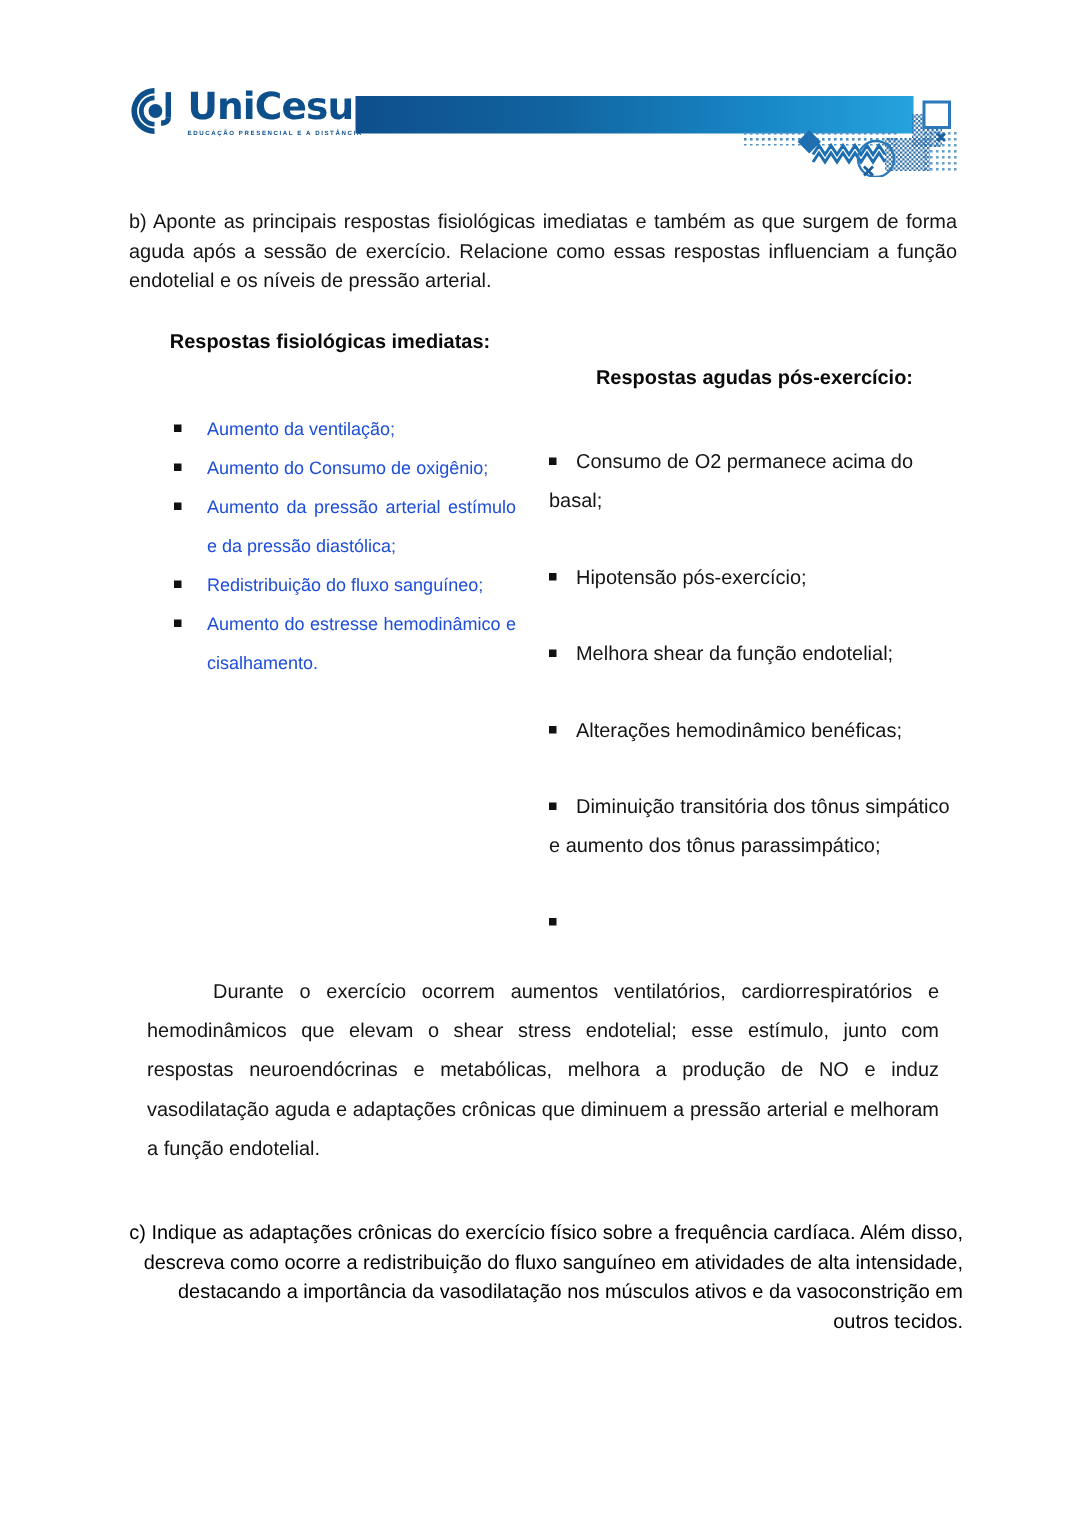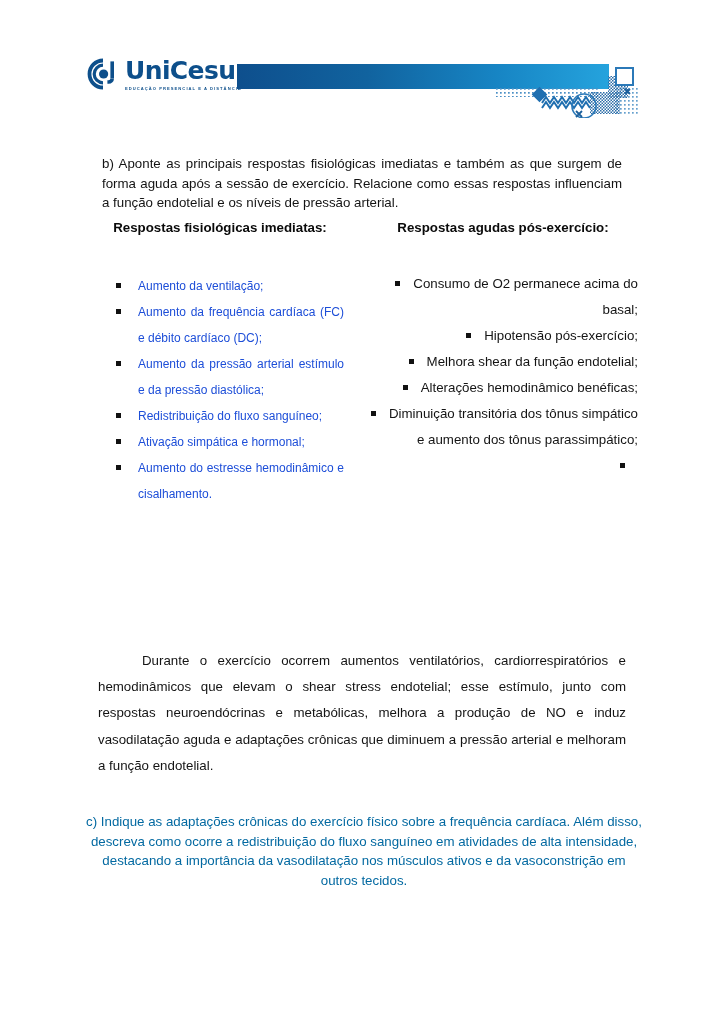--- a/index.html
+++ b/index.html
@@ -89,21 +89,21 @@
 
   
   .content {
     position: absolute;
     left: 86px;
     top: 0;
     width: 552px;
   }
 
   p.body-par {
-    margin: 16px;
+    margin: 0;
     font-size: 13.3px;
     line-height: 19.6px;
     text-align: justify;
     color: #141414;
   }
 
   .q-b {
     position: absolute;
     left: 0;
     top: 138px;
@@ -123,21 +123,21 @@
     box-sizing: border-box;
   }
   .col-head {
     font-size: 13.3px;
     font-weight: bold;
     line-height: 19px;
     text-align: center;
     color: #0a0a0a;
   }
   .col-left .col-head { padding-right: 8px; }
-  .col-right .col-head { padding-left: 6px; }
+  .col-right .col-head { padding-left: 6px; margin-top: 24px; }
 
   .col-list {
     margin: 0;
     padding: 0;
     list-style: none;
   }
 
   
   .col-left .col-list { margin-top: 36px; padding-left: 30px; }
   .col-left .col-list li {
@@ -158,23 +158,24 @@
     height: 5px;
     background: #111111;
     display: inline-block;
   }
 
   
   .col-right .col-list { margin-top: 34px; padding-left: 0; }
   .col-right .col-list li {
     font-size: 13.3px;
     line-height: 26px;
-    text-align: right;
+    text-align: left;
     color: #141414;
     padding-left: 4px;
+    margin-top: 25px;
   }
   .col-right .col-list li .bullet-inline {
     display: inline-block;
     width: 5px;
     height: 5px;
     background: #111111;
     vertical-align: 2px;
     margin-right: 13px;
   }
 
@@ -196,23 +197,23 @@
 
   .q-c {
     position: absolute;
     left: 0;
     top: 812px;
     width: 556px;
   }
   .q-c p {
     font-size: 13.3px;
     line-height: 19.6px;
-    text-align: center;
+    text-align: right;
     margin: 0;
-    color: #0369a1;
+    color: #000000;
   }
 </style>
 </head>
 <body>
 
 <div class="page">
 
   <div class="header">
 
     <div class="logo-block">
@@ -285,24 +286,23 @@
     <div class="q-b">
       <p class="body-par">b) Aponte as principais respostas fisiológicas imediatas e também as que surgem de forma aguda após a sessão de exercício. Relacione como essas respostas influenciam a função endotelial e os níveis de pressão arterial.</p>
     </div>
 
     <div class="cols">
 
       <div class="col col-left">
         <div class="col-head">Respostas fisiológicas imediatas:</div>
         <ul class="col-list">
           <li><span class="bullet"></span><span>Aumento da ventilação;</span></li>
-          <li><span class="bullet"></span><span>Aumento da frequência cardíaca (FC) e débito cardíaco (DC);</span></li>
+          <li><span class="bullet"></span><span>Aumento do Consumo de oxigênio;</span></li>
           <li><span class="bullet"></span><span>Aumento da pressão arterial estímulo e da pressão diastólica;</span></li>
           <li><span class="bullet"></span><span>Redistribuição do fluxo sanguíneo;</span></li>
-          <li><span class="bullet"></span><span>Ativação simpática e hormonal;</span></li>
           <li><span class="bullet"></span><span>Aumento do estresse hemodinâmico e cisalhamento.</span></li>
         </ul>
       </div>
 
       <div class="col col-right">
         <div class="col-head">Respostas agudas pós-exercício:</div>
         <ul class="col-list">
           <li><span class="bullet-inline"></span><span>Consumo de O2 permanece acima do basal;</span></li>
           <li><span class="bullet-inline"></span><span>Hipotensão pós-exercício;</span></li>
           <li><span class="bullet-inline"></span><span>Melhora shear da função endotelial;</span></li>

